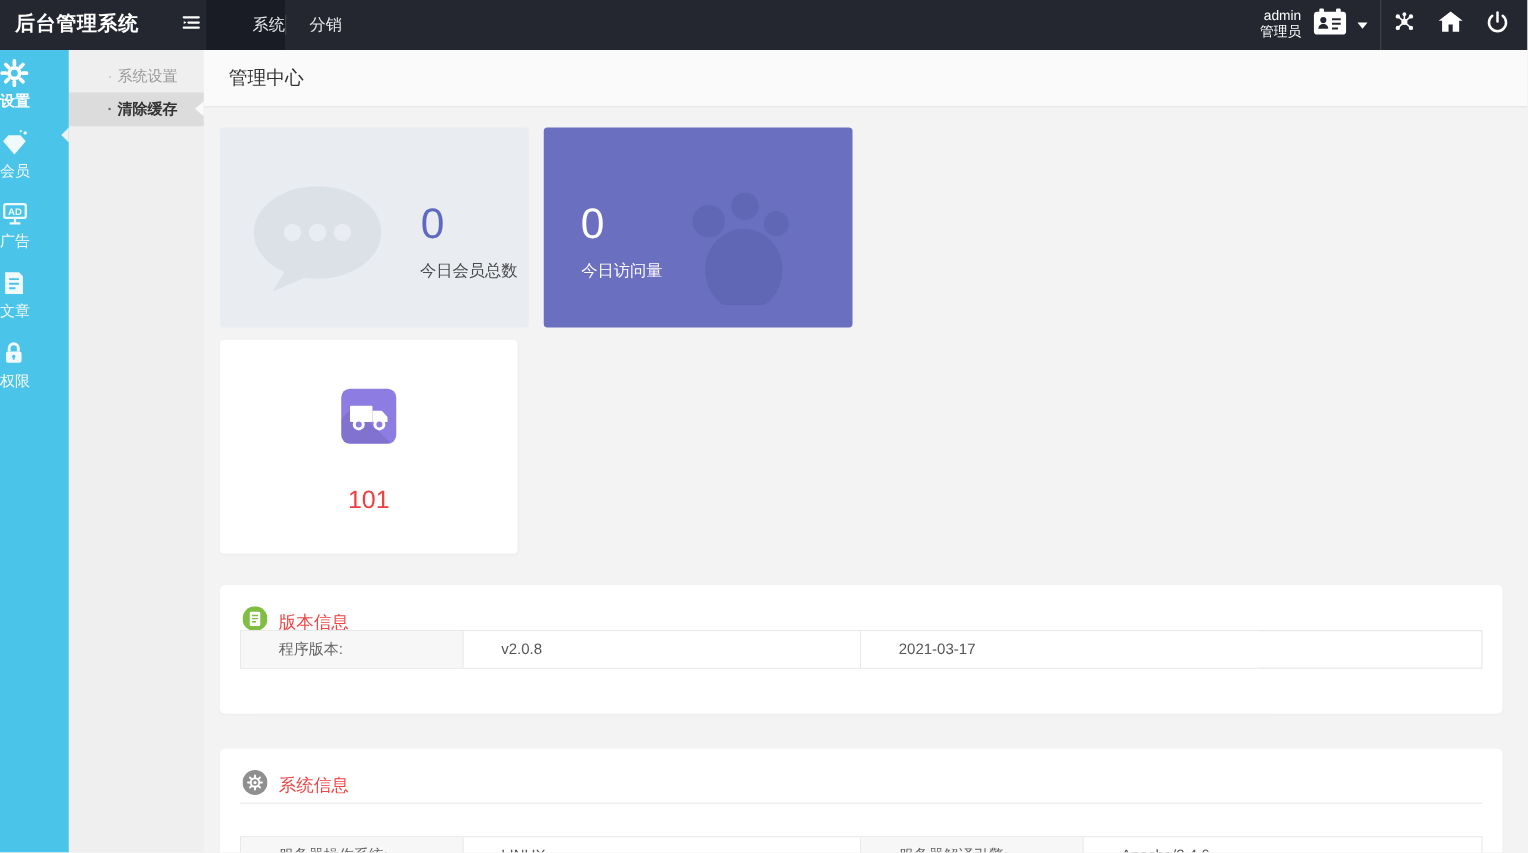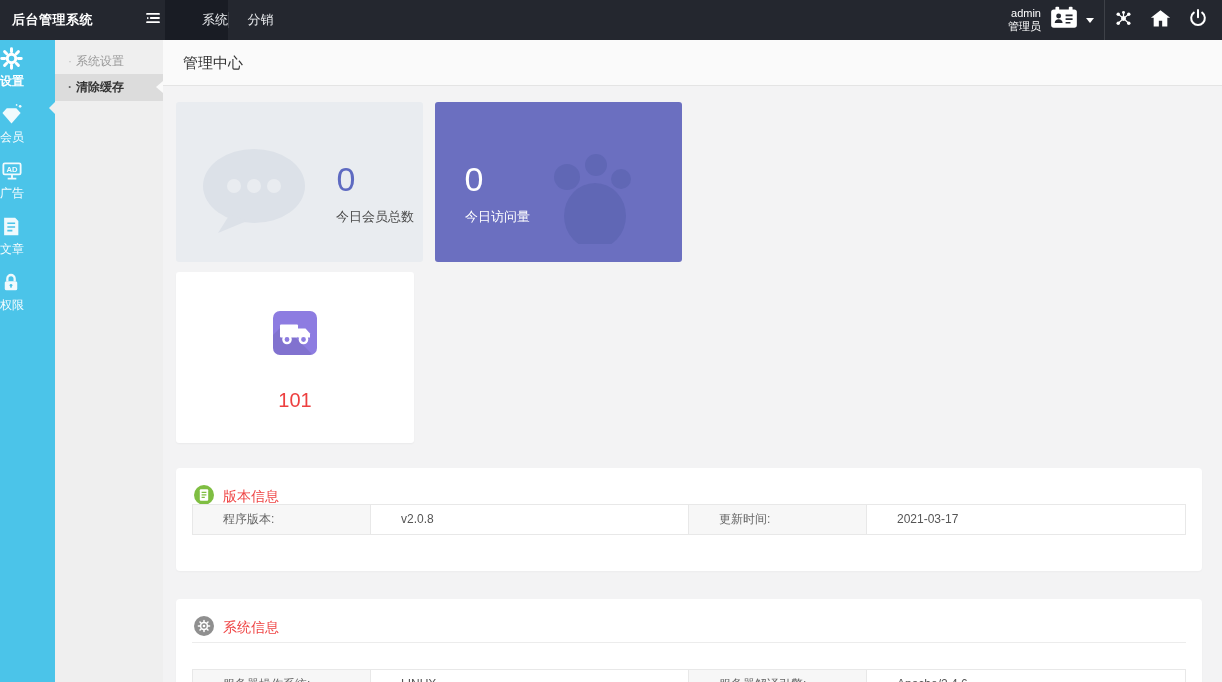--- a/index.html
+++ b/index.html
@@ -1,21 +1,21 @@
 <!DOCTYPE html>
 <html><head>
 <meta charset="utf-8">
 <style>
   * { margin:0; padding:0; box-sizing:border-box; }
   html,body { width:1222px; height:682px; overflow:hidden; }
   body { position:relative; font-family:"Liberation Sans","DejaVu Sans",sans-serif; background:#f3f3f4; }
 
   
   .topbar { position:absolute; left:0; top:0; width:1222px; height:40px; background:#24272f; z-index:30; }
-  .logo { position:absolute; left:12px; top:0; height:40px; line-height:40px; color:#fff; font-size:13px; font-weight:bold; letter-spacing:.5px; }
+  .logo { position:absolute; left:12px; top:0; height:40px; line-height:40px; color:#fff; font-size:16px; font-weight:bold; letter-spacing:.5px; }
   .nav-toggle { position:absolute; left:140px; top:0; width:26px; height:40px; display:flex; align-items:center; justify-content:center; cursor:pointer; }
   .top-tab { position:absolute; top:0; height:40px; line-height:40px; text-align:center; color:#e6e8eb; font-size:13px; cursor:pointer; }
   .top-tab.t0 { left:165px; width:63px; background:#191c24;text-align:right; }
   .top-tab.t1 { left:229px; width:63px; }
   .tab-sep { position:absolute; left:228px; top:12px; width:1px; height:16px; background:rgba(255,255,255,.12); }
   .top-right { position:absolute; right:0; top:0; height:40px; display:flex; align-items:center; }
   .user-names { text-align:right; color:#fff; font-size:11px; line-height:13px; margin-right:8px; }
   .idcard-wrap { display:flex; align-items:center; cursor:pointer; }
   .caret { width:0; height:0; border-left:4px solid transparent; border-right:4px solid transparent; border-top:5px solid #fff; margin:0 10px 0 7px; }
   .top-divider { width:1px; height:40px; background:rgba(255,255,255,.12); }
@@ -26,21 +26,21 @@
   .iconbar { position:absolute; left:0; top:40px; width:55px; height:642px; background:#4bc4e9; z-index:20; }
   .iconbar-item { position:relative; width:55px; height:56px; display:flex; flex-direction:column; align-items:flex-start; justify-content:center; cursor:pointer; }
   .iconbar-item .ico { opacity:.92; height:23px; display:flex; align-items:flex-end; }
   .iconbar-item .lbl { margin-top:3px; font-size:12px; color:rgba(255,255,255,.95); }
   .iconbar-item.active .ico { opacity:1; }
   .iconbar-item.active .lbl { color:#fff; font-weight:bold; }
   .iconbar-notch { position:absolute; left:49px; top:62px; width:0; height:0; border-top:6px solid transparent; border-bottom:6px solid transparent; border-right:6px solid #efefef; z-index:21; }
 
   
   .submenu { position:absolute; left:55px; top:40px; width:108px; height:642px; background:#efefef; z-index:19; }
-  .submenu-item { position:relative; height:26px; line-height:26px; font-size:12px; color:#999; padding-left:13px; cursor:pointer; white-space:nowrap; }
+  .submenu-item { position:relative; height:26px; line-height:26px; font-size:12px; color:#999; padding-left:31px; cursor:pointer; white-space:nowrap; }
   .submenu-item .bullet { margin-right:4px; color:#bbb; }
   .submenu-item.first { margin-top:8px; }
   .submenu-item.active { height:27px; line-height:27px; background:#dcdcdc; color:#333; font-weight:bold; }
   .submenu-item.active .bullet { color:#666; }
   .submenu-notch { position:absolute; right:0; top:7px; width:0; height:0; border-top:6px solid transparent; border-bottom:6px solid transparent; border-right:7px solid #fafafa; }
 
   
   .content-header { position:absolute; left:163px; top:40px; width:1059px; height:46px; background:#fafafa; border-bottom:1px solid #e4e4e4; z-index:5; }
   .page-title { position:absolute; left:20px; top:0; height:46px; line-height:46px; font-size:15px; color:#333; }
   .content-body { position:absolute; left:163px; top:87px; width:1059px; height:595px; background:#f3f3f4; overflow:hidden; }
@@ -262,21 +262,20 @@
           <circle cx="10" cy="10" r="10" fill="#7fbe42"></circle>
           <rect x="5.8" y="4.3" width="8.4" height="11.4" rx="1" fill="#fff"></rect>
           <path d="M7.6 7.4h4.8M7.6 9.9h4.8M7.6 12.4h3.2" stroke="#7fbe42" stroke-width="1.1"></path>
         </svg>
       </span>
       <span class="panel-title">版本信息</span>
     </div>
     <div class="info-table">
       <div class="cell lab">程序版本:</div>
       <div class="cell val mid">v2.0.8</div>
-      <div class="cell lab">更新时间:</div>
       <div class="cell val">2021-03-17</div>
     </div>
   </div>
 
   <div class="panel panel-system">
     <div class="panel-head">
       <span>
         <svg width="20" height="20" viewBox="0 0 20 20">
           <circle cx="10" cy="10" r="10" fill="#8f8f8f"></circle>
           <g stroke="#fff" stroke-width="1.5" fill="none" stroke-linecap="round">

